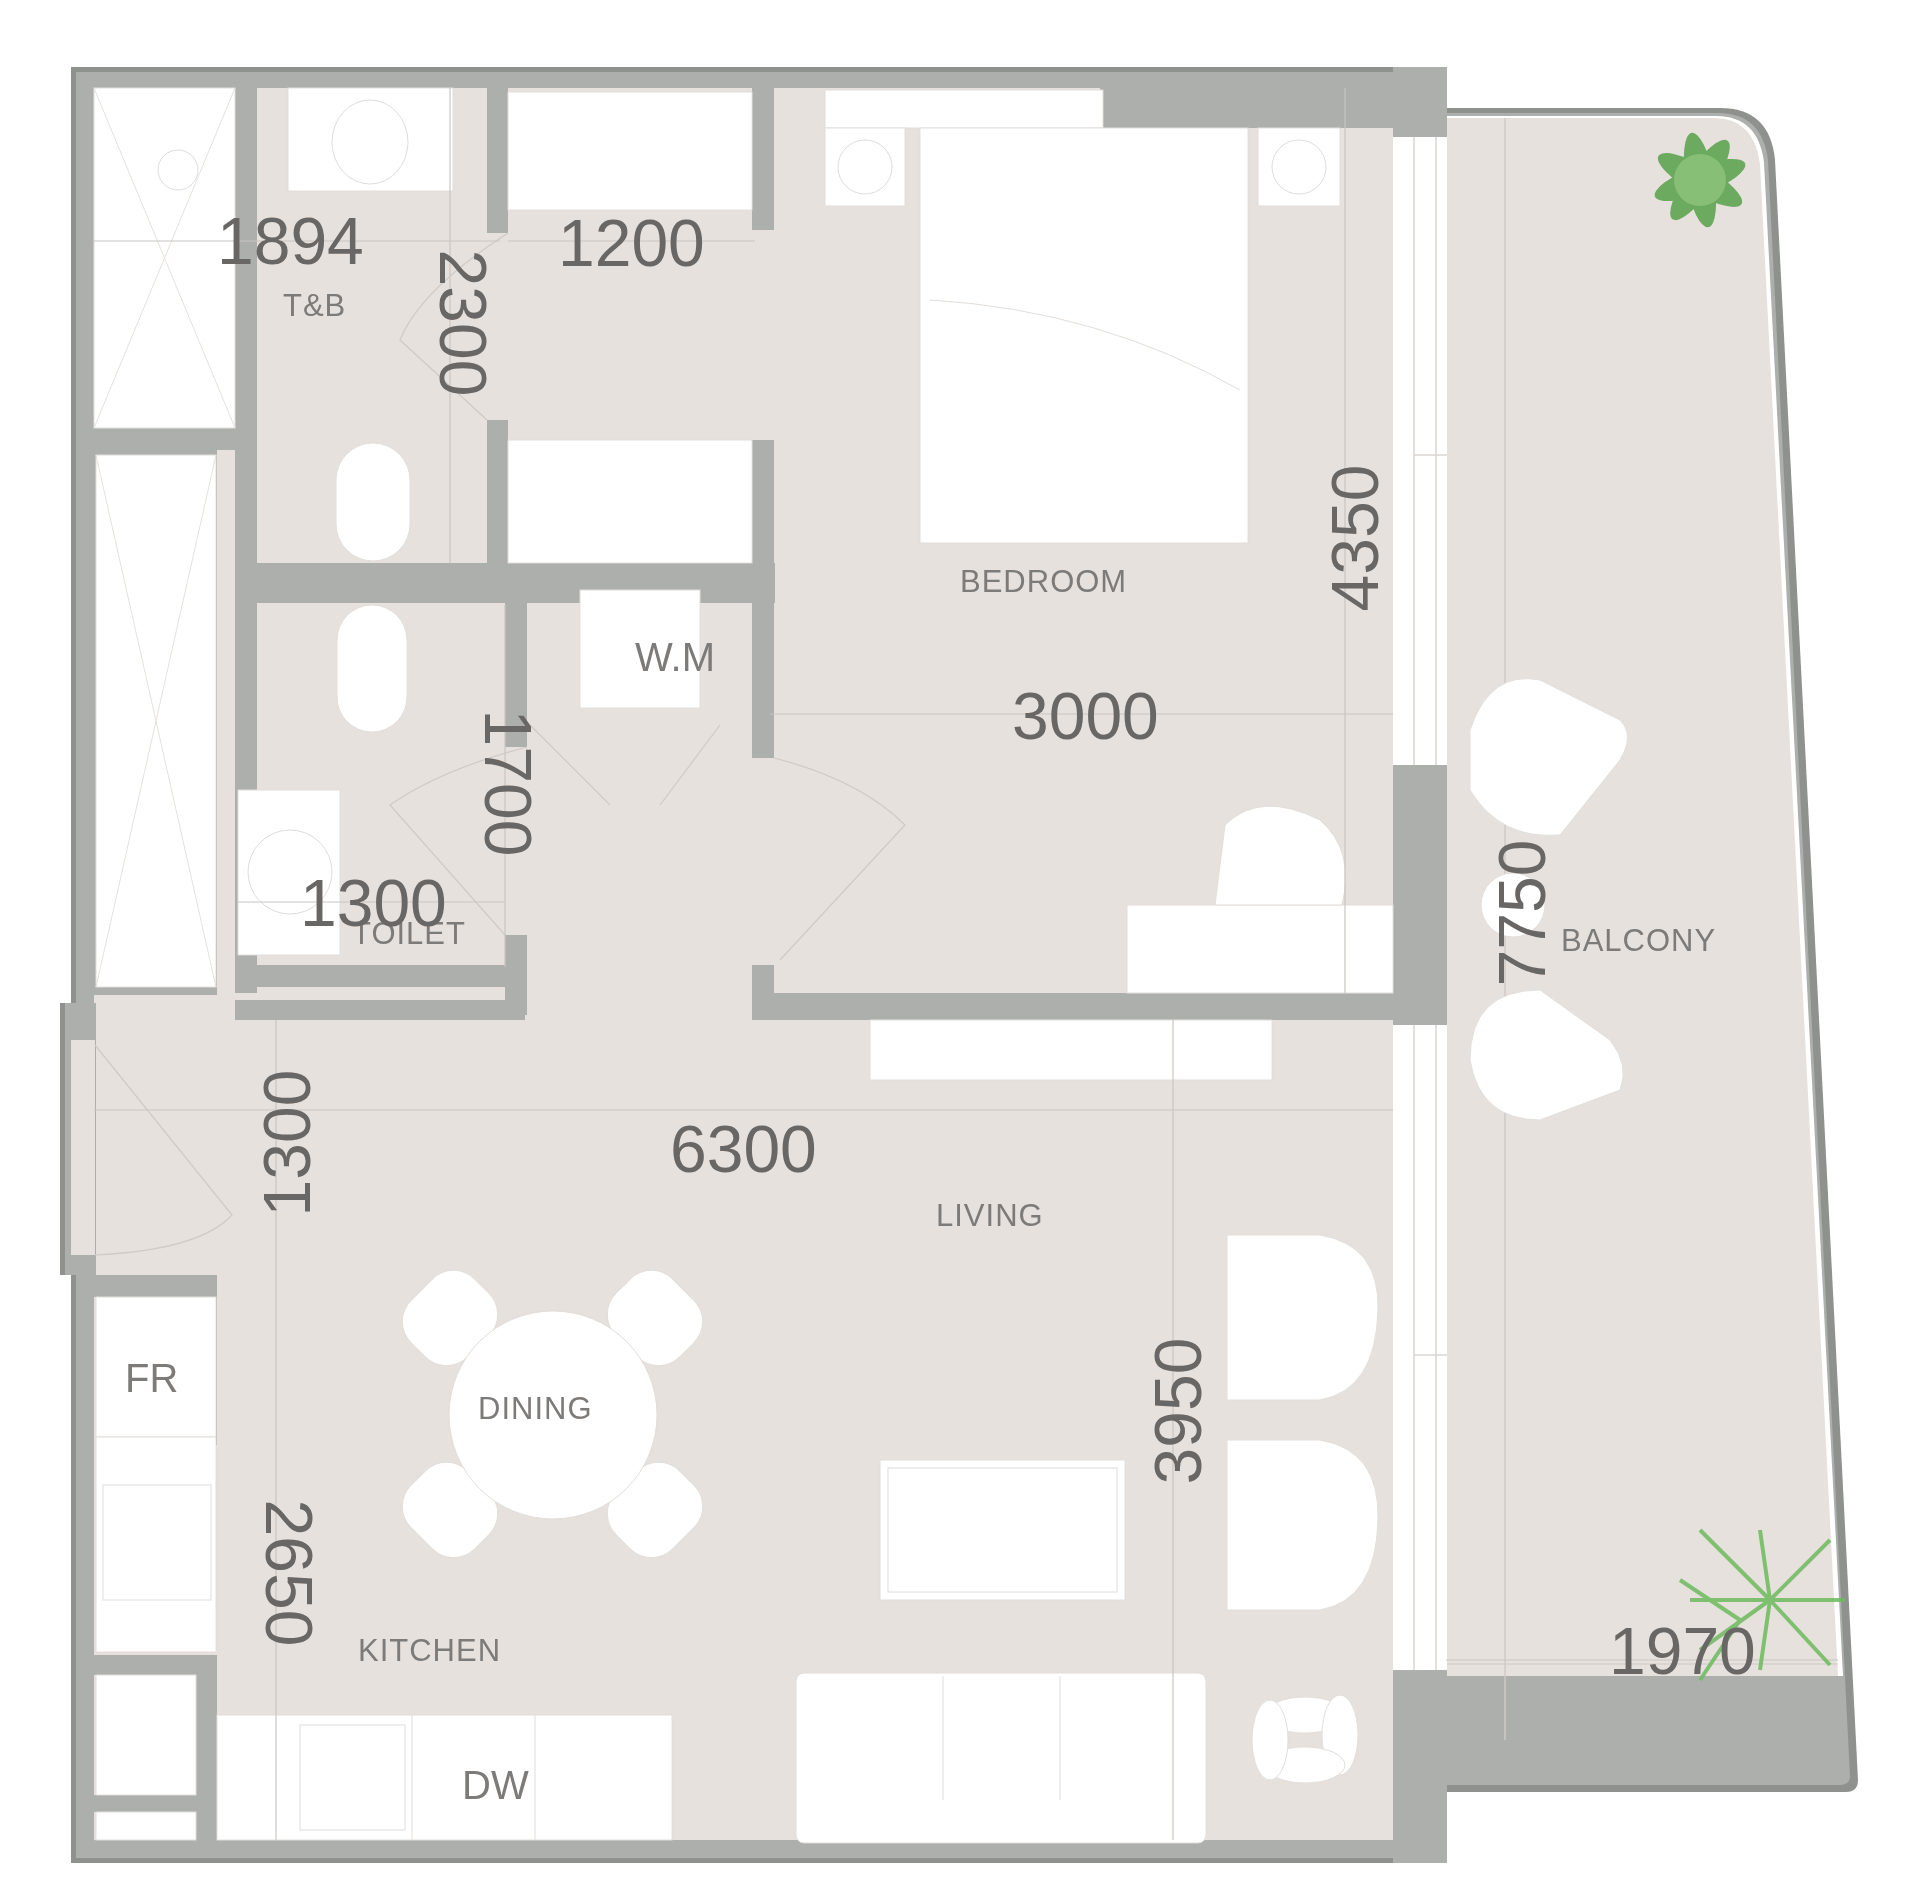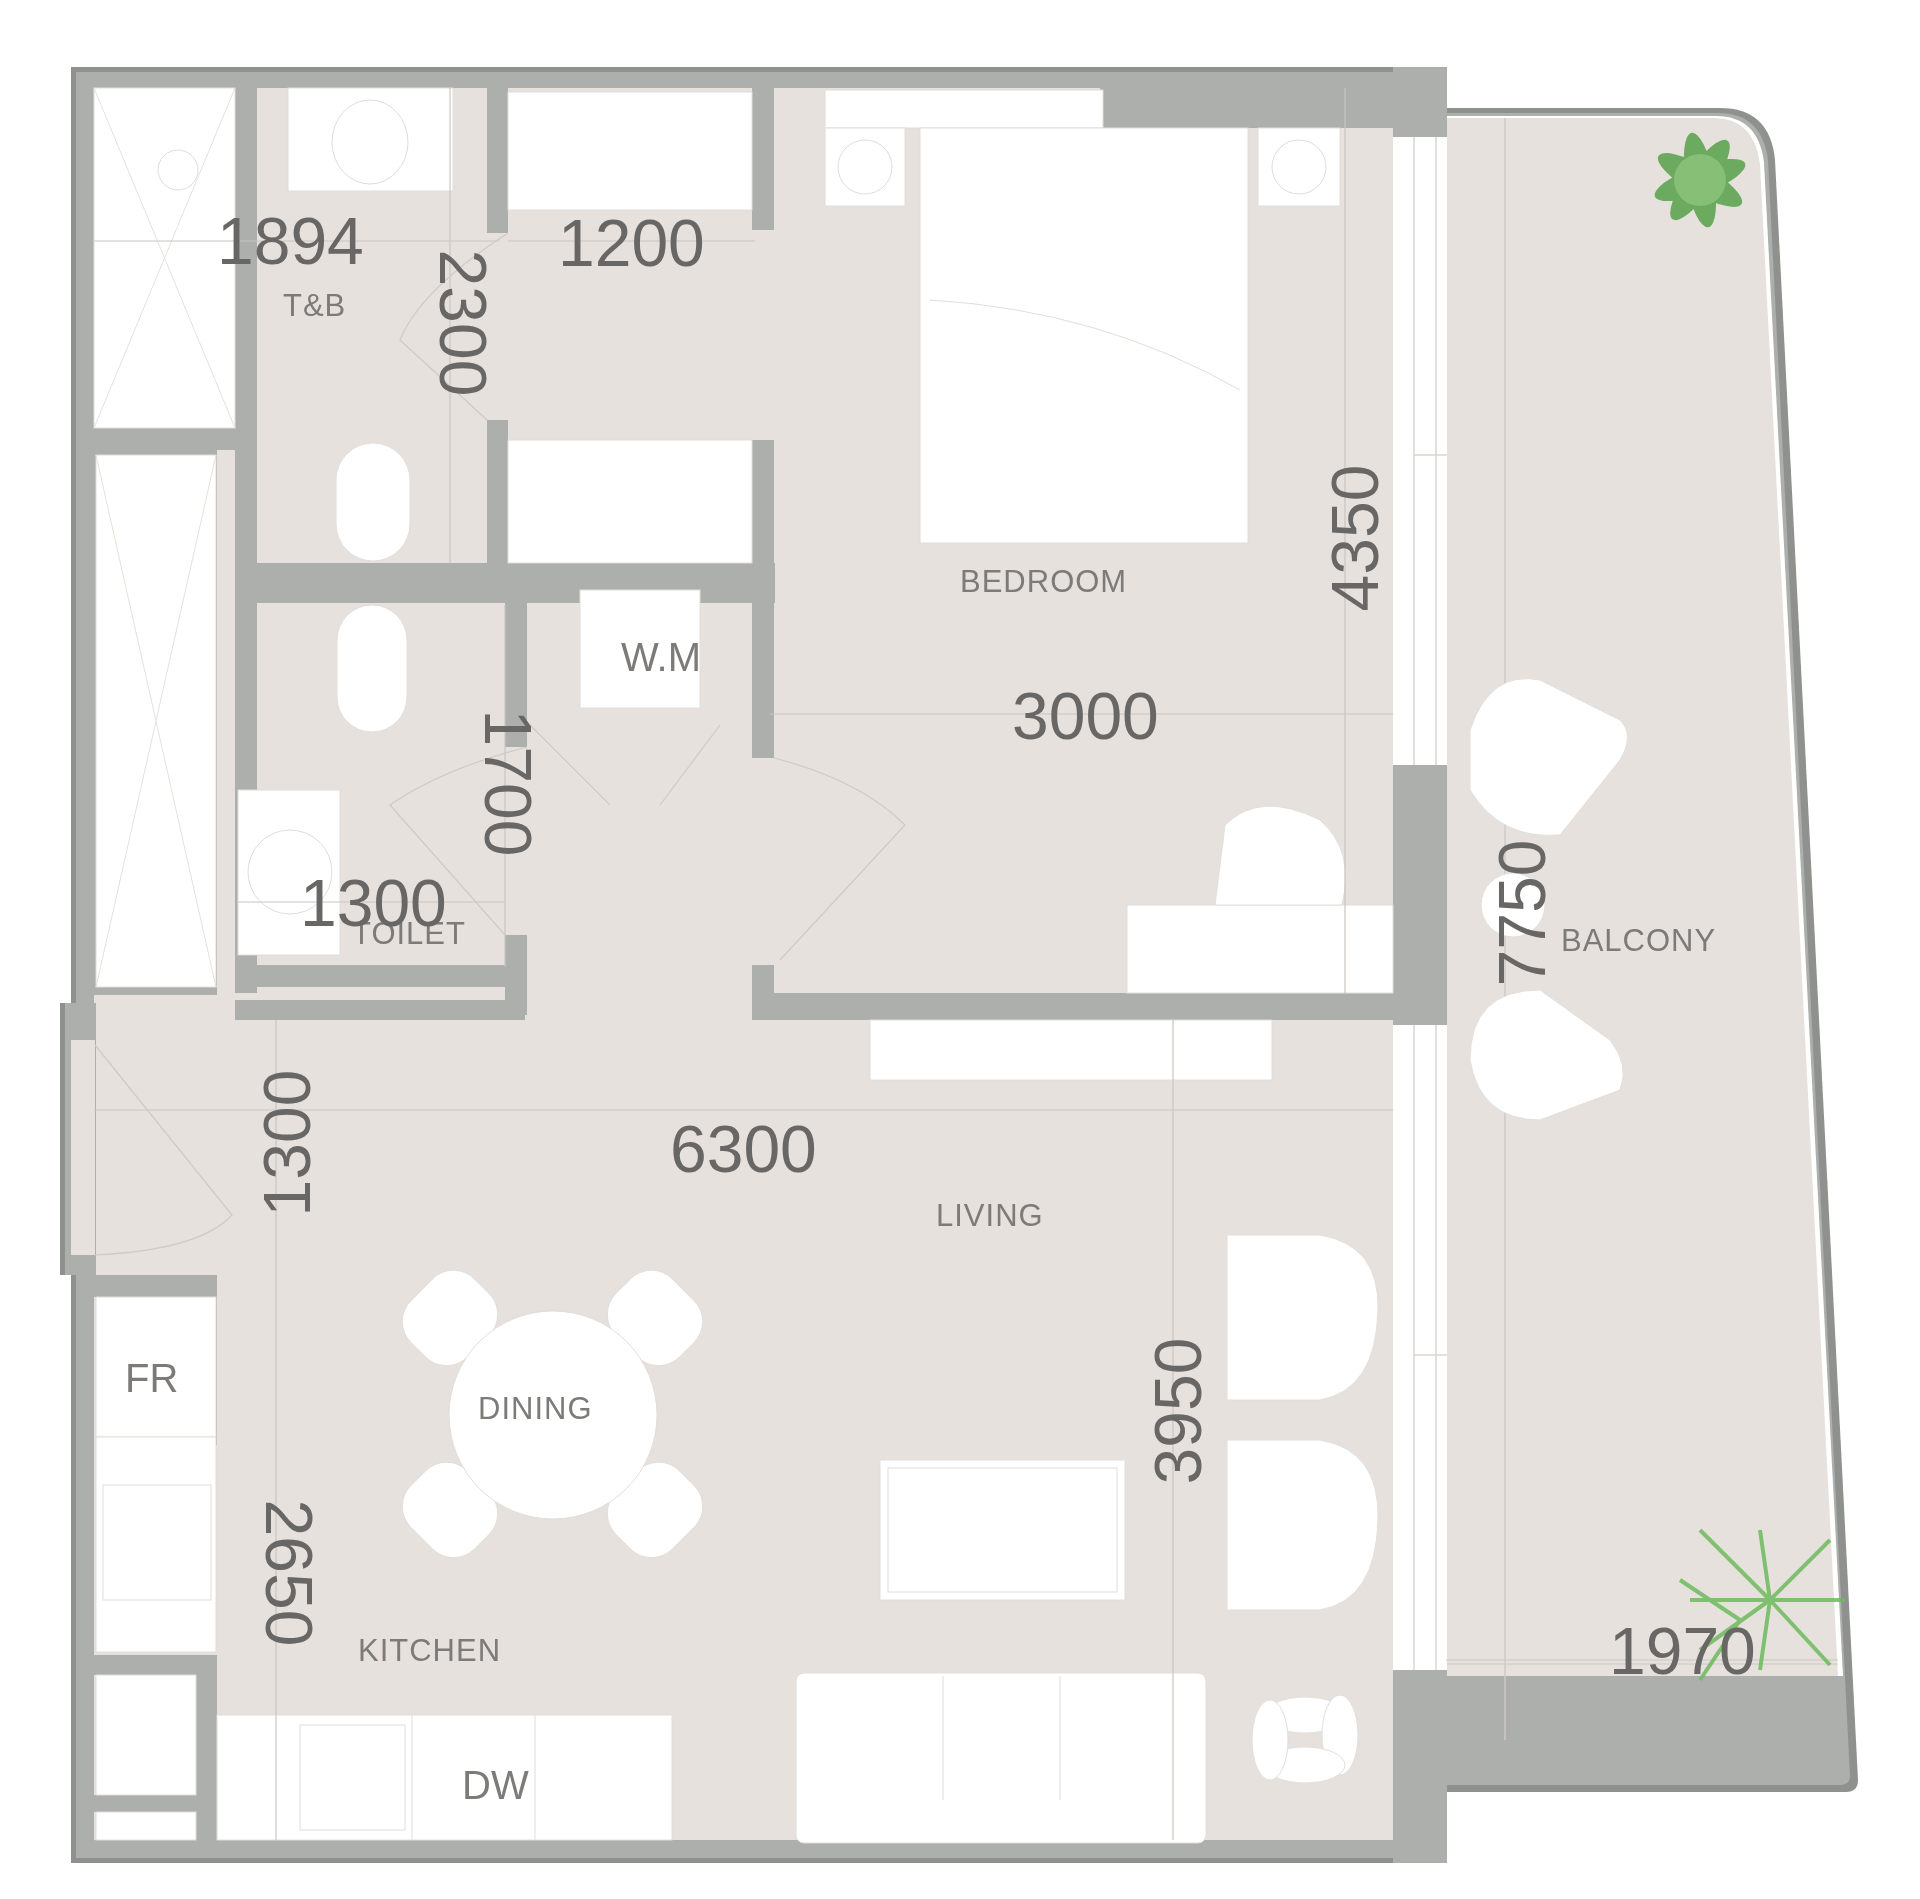--- a/index.html
+++ b/index.html
@@ -218,21 +218,21 @@
 </svg>
 
 <div class="lbl" style="left:283px;top:290px;">T&amp;B</div>
 <div class="lbl" style="left:352px;top:918px;">TOILET</div>
 <div class="lbl" style="left:960px;top:566px;">BEDROOM</div>
 <div class="lbl" style="left:936px;top:1200px;">LIVING</div>
 <div class="lbl" style="left:478px;top:1393px;">DINING</div>
 <div class="lbl" style="left:358px;top:1635px;">KITCHEN</div>
 <div class="lbl" style="left:1561px;top:925px;">BALCONY</div>
 
-<div class="fix" style="left:621px;top:637px;text-align:right;">W.M</div>
+<div class="fix" style="left:635px;top:637px;text-align:right;">W.M</div>
 <div class="fix" style="left:125px;top:1358px;">FR</div>
 <div class="fix" style="left:462px;top:1765px;text-align:center;">DW</div>
 
 <div class="dim" style="left:217px;top:208px;">1894</div>
 <div class="dim" style="left:558px;top:210px;">1200</div>
 <div class="dim" style="left:1012px;top:683px;">3000</div>
 <div class="dim" style="left:300px;top:870px;">1300</div>
 <div class="dim" style="left:670px;top:1116px;">6300</div>
 <div class="dim" style="left:1577px;top:1618px;margin-left:32px;">1970</div>
 

